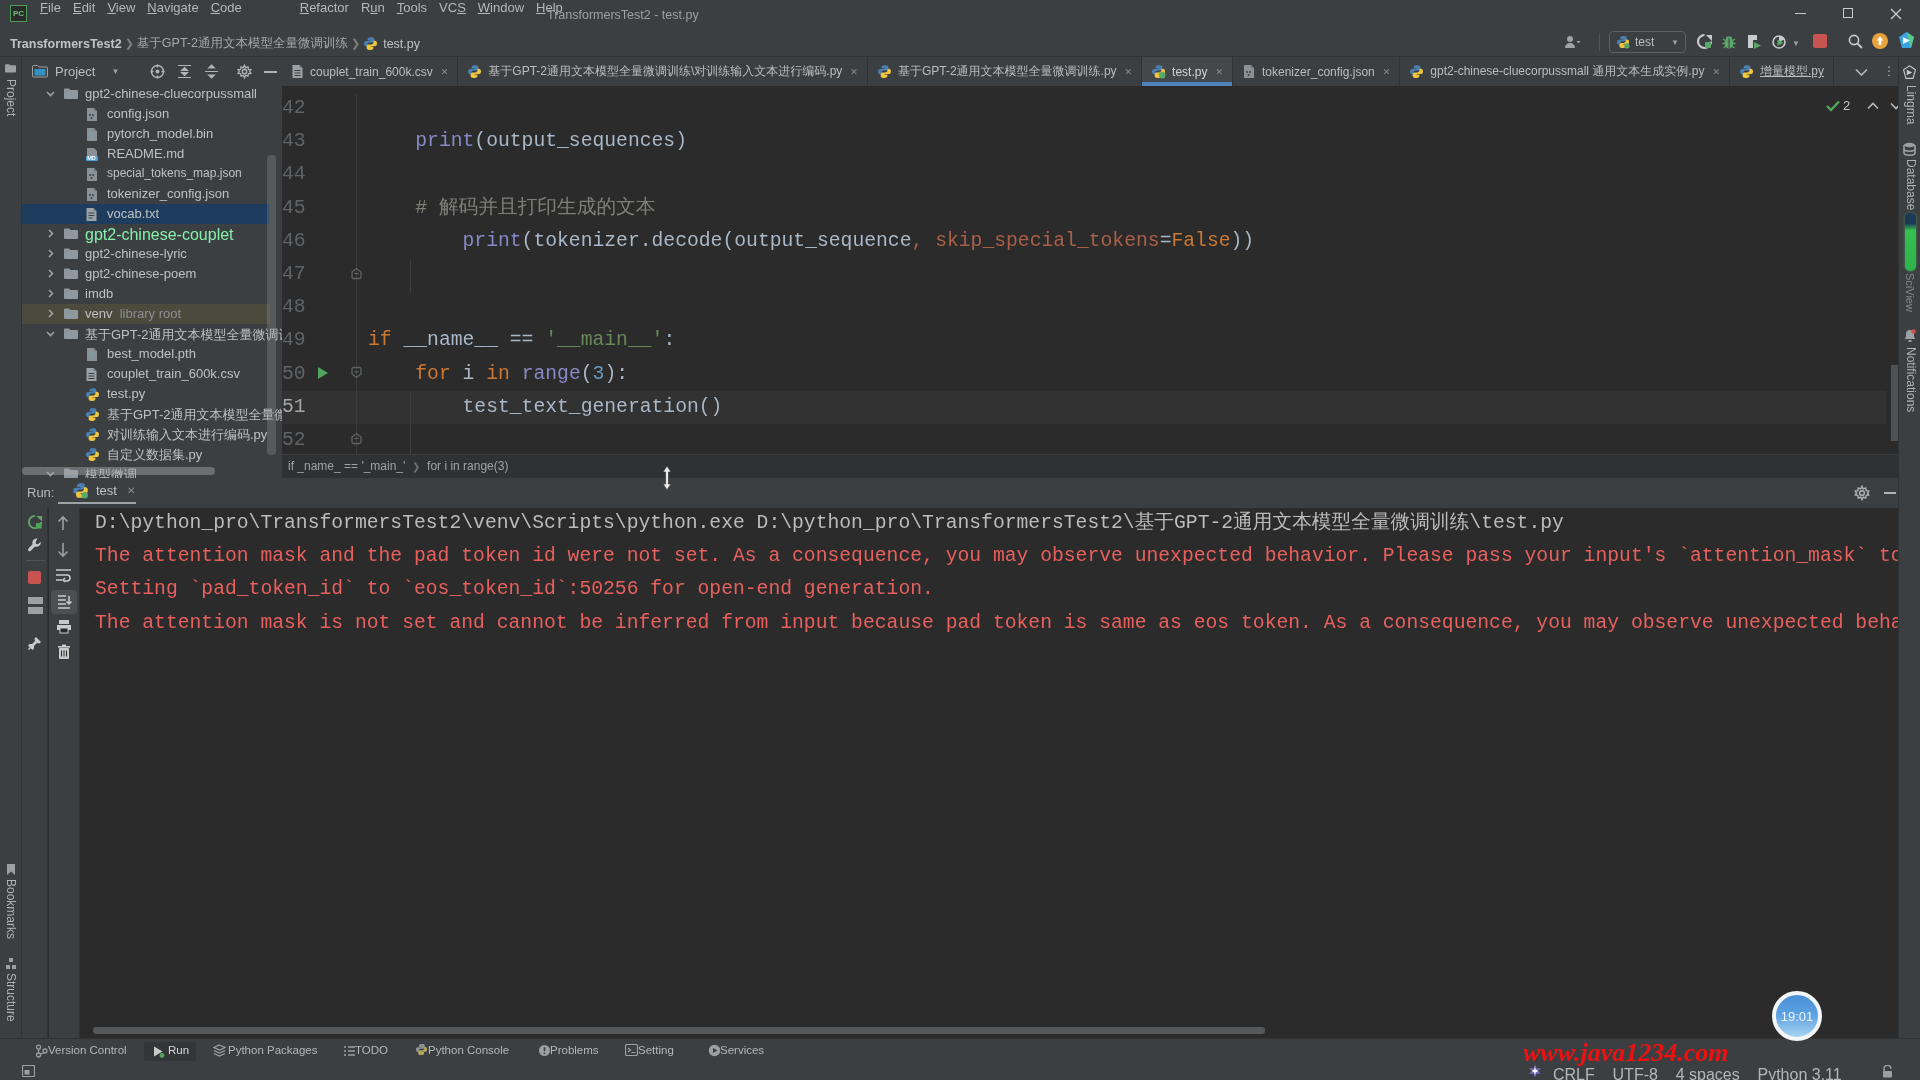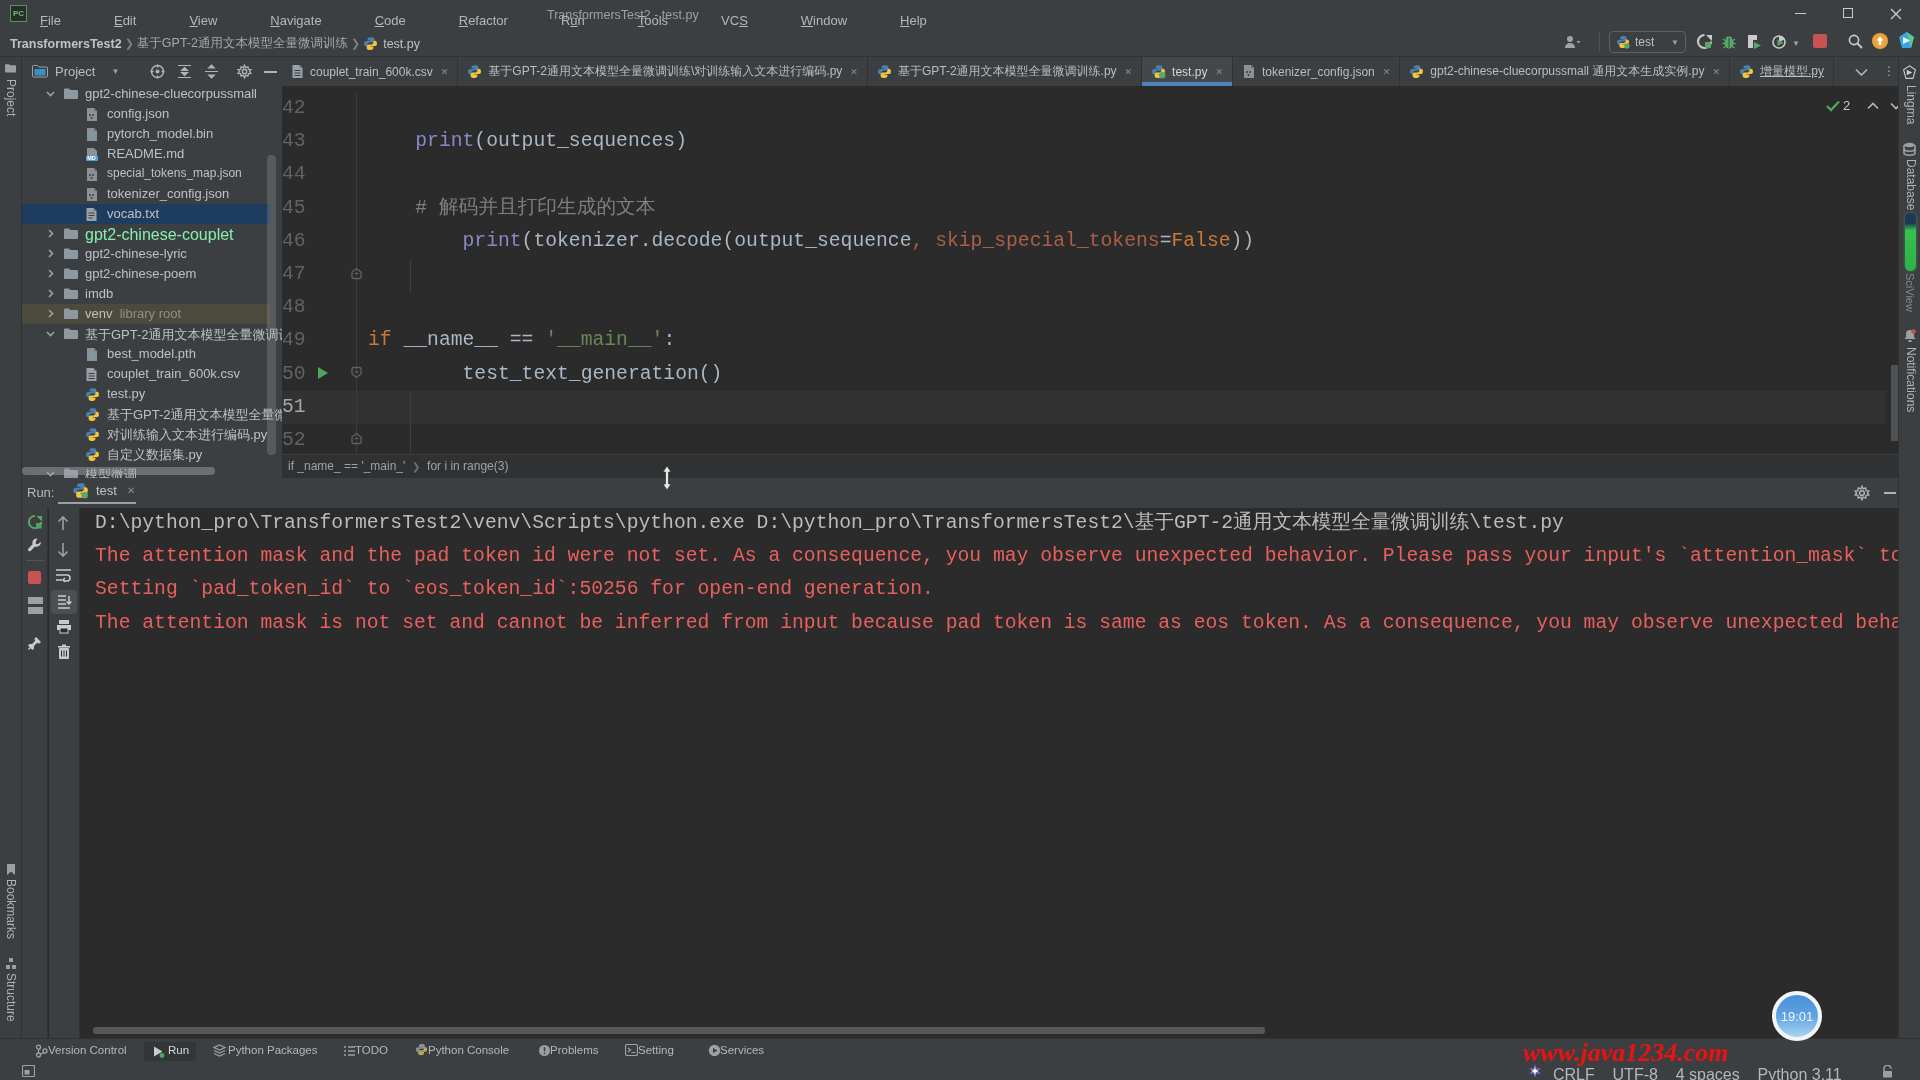--- a/index.html
+++ b/index.html
@@ -22,27 +22,27 @@
   .nu { color:#6897bb; }
   .cm { color:#7d8078; }
   .pa { color:#aa5f47; }
 </style>
 </head>
 <body>
 <div id="app">
 
   <div class="abs" id="titlebar" style="left:0;top:0;width:1920px;height:28px;background:#3c3f41;">
     <div class="abs" style="left:10px;top:5px;width:17px;height:17px;border:1px solid #4d9a57;background:#2b2b2b;color:#6fbf75;font-size:8px;font-weight:bold;text-align:center;line-height:15px;">PC</div>
-    <div class="abs" style="left:34px;top:0;height:28px;display:flex;align-items:flex-end;font-size:13px;color:#b4b8ba;gap:41px;">
+    <div class="abs" style="left:34px;top:0;height:28px;display:flex;align-items:flex-start;font-size:13px;color:#b4b8ba;">
       <span style="padding:0 6px;"><u>F</u>ile</span>
       <span style="padding:0 6px;"><u>E</u>dit</span>
       <span style="padding:0 6px;"><u>V</u>iew</span>
       <span style="padding:0 6px;"><u>N</u>avigate</span>
       <span style="padding:0 6px;"><u>C</u>ode</span>
-      <span style="padding:0 6px;"><u>R</u>efactor</span>
+      <span style="padding:0 6px;margin-left:46px;"><u>R</u>efactor</span>
       <span style="padding:0 6px;">R<u>u</u>n</span>
       <span style="padding:0 6px;"><u>T</u>ools</span>
       <span style="padding:0 6px;">VC<u>S</u></span>
       <span style="padding:0 6px;"><u>W</u>indow</span>
       <span style="padding:0 6px;"><u>H</u>elp</span>
     </div>
     <div class="abs" style="left:547px;top:8px;font-size:12.5px;color:#9da0a2;">TransformersTest2 - test.py</div>
     <div class="abs" style="left:1795px;top:13px;width:11px;height:1px;background:#c8cacb;"></div>
     <div class="abs" style="left:1843px;top:8px;width:10px;height:10px;border:1px solid #c8cacb;"></div>
     <div class="abs" style="left:1889px;top:7px;width:14px;height:14px;">
@@ -546,20 +546,21 @@
 
     <div class="mono abs" style="left:86px;top:-2px;font-size:19.7px;line-height:33.2px;color:#a9b7c6;">
         <div class="cl">&nbsp;</div>
         <div class="cl">    <span class="bi">print</span>(output_sequences)</div>
         <div class="cl">&nbsp;</div>
         <div class="cl">    <span class="cm"># 解码并且打印生成的文本</span></div>
         <div class="cl">        <span class="bi">print</span>(tokenizer.decode(output_sequence<span class="pa">,</span> <span class="pa">skip_special_tokens</span>=<span class="kw">False</span>))</div>
         <div class="cl">&nbsp;</div>
         <div class="cl">&nbsp;</div>
         <div class="cl"><span class="kw">if</span> __name__ == <span class="st">'__main__'</span>:</div>
+        <div class="cl">    <span class="kw">for</span> i <span class="kw">in</span> <span class="bi">range</span>(<span class="nu">3</span>):</div>
         <div class="cl">        test_text_generation()</div>
       </div>
 
     <div class="abs" style="left:1544px;top:4px;display:flex;align-items:center;">
       <svg width="14" height="12">
           <path d="M1 6 L5 10 L13 1.5" fill="none" stroke="#4fa55b" stroke-width="2.4"></path>
         </svg>
       <span style="font-size:13px;color:#c3c6c8;margin-left:3px;">2</span>
       <svg width="12" height="8" style="margin-left:17px;">
           <path d="M1 6.5 L6 1.5 L11 6.5" fill="none" stroke="#b3b6b8" stroke-width="1.7"></path>

